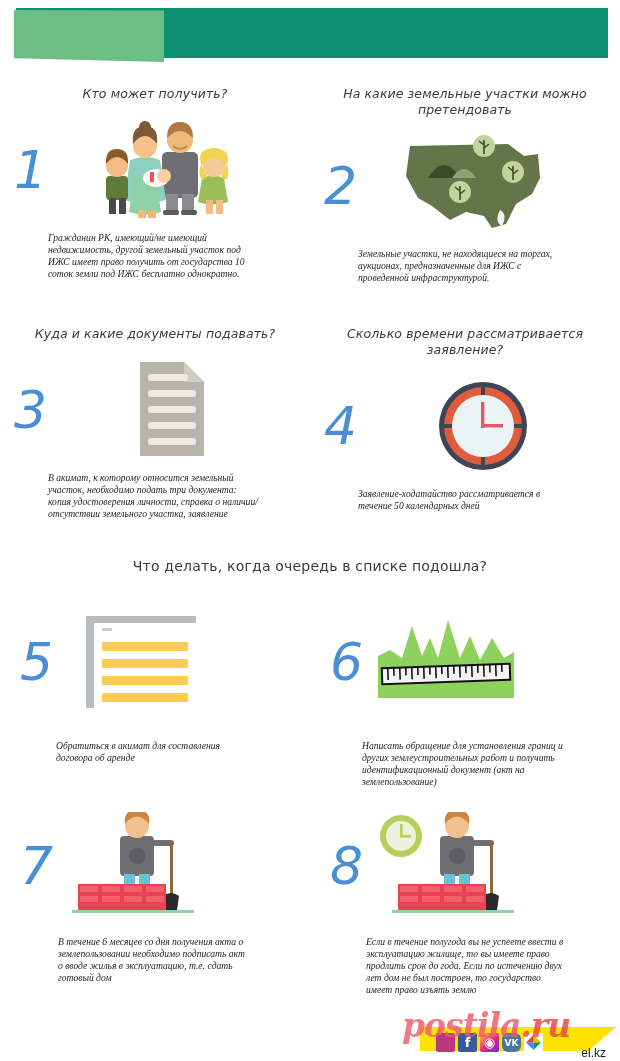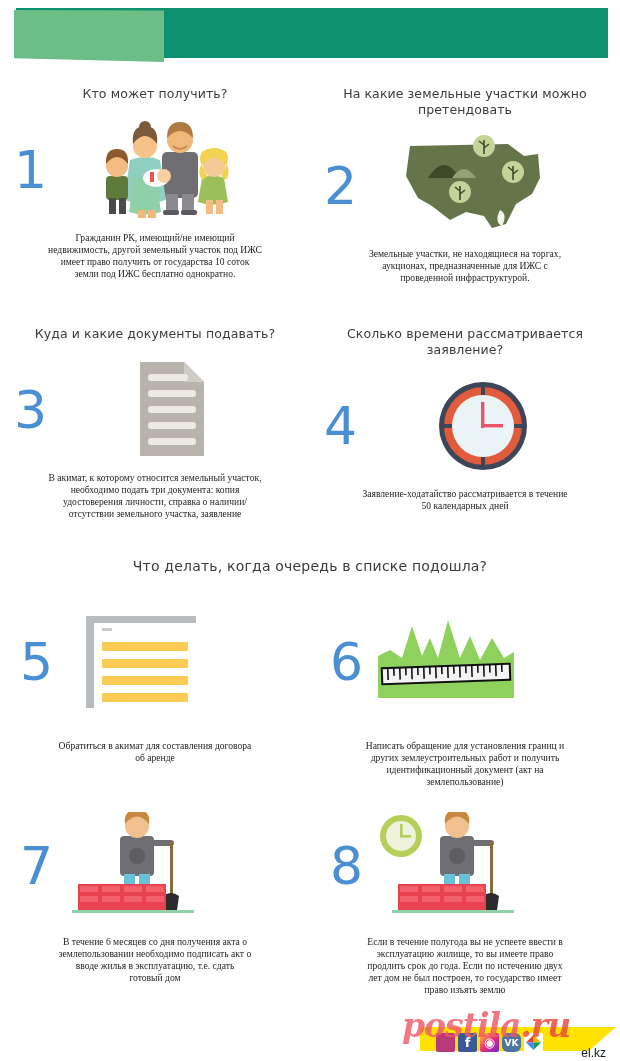--- a/index.html
+++ b/index.html
@@ -51,20 +51,21 @@
     font-size: 15.5px;
     line-height: 19px;
     letter-spacing: .2px;
     font-family: "DejaVu Sans", sans-serif;
   }
 
   
   .cell {
     position: absolute;
     width: 310px;
+    font-style: italic;
   }
   .cell-title {
     text-align: center;
     color: #3b3b3b;
     font-size: 12.5px;
     line-height: 16px;
     font-family: "DejaVu Sans", sans-serif;
     letter-spacing: .1px;
     padding: 0 24px;
     box-sizing: border-box;
@@ -85,21 +86,21 @@
     font-weight: 400;
   }
   .art {
     position: absolute;
     left: 78px;
     top: 0;
     width: 190px;
     height: 108px;
   }
   .cell-desc {
-    text-align: center;
+    text-align: left;
     color: #1e1e1e;
     font-size: 9.6px;
     line-height: 12px;
     font-family: "Liberation Serif", serif;
     padding: 0 48px;
     box-sizing: border-box;
   }
 
   .mid-heading {
     position: absolute;

